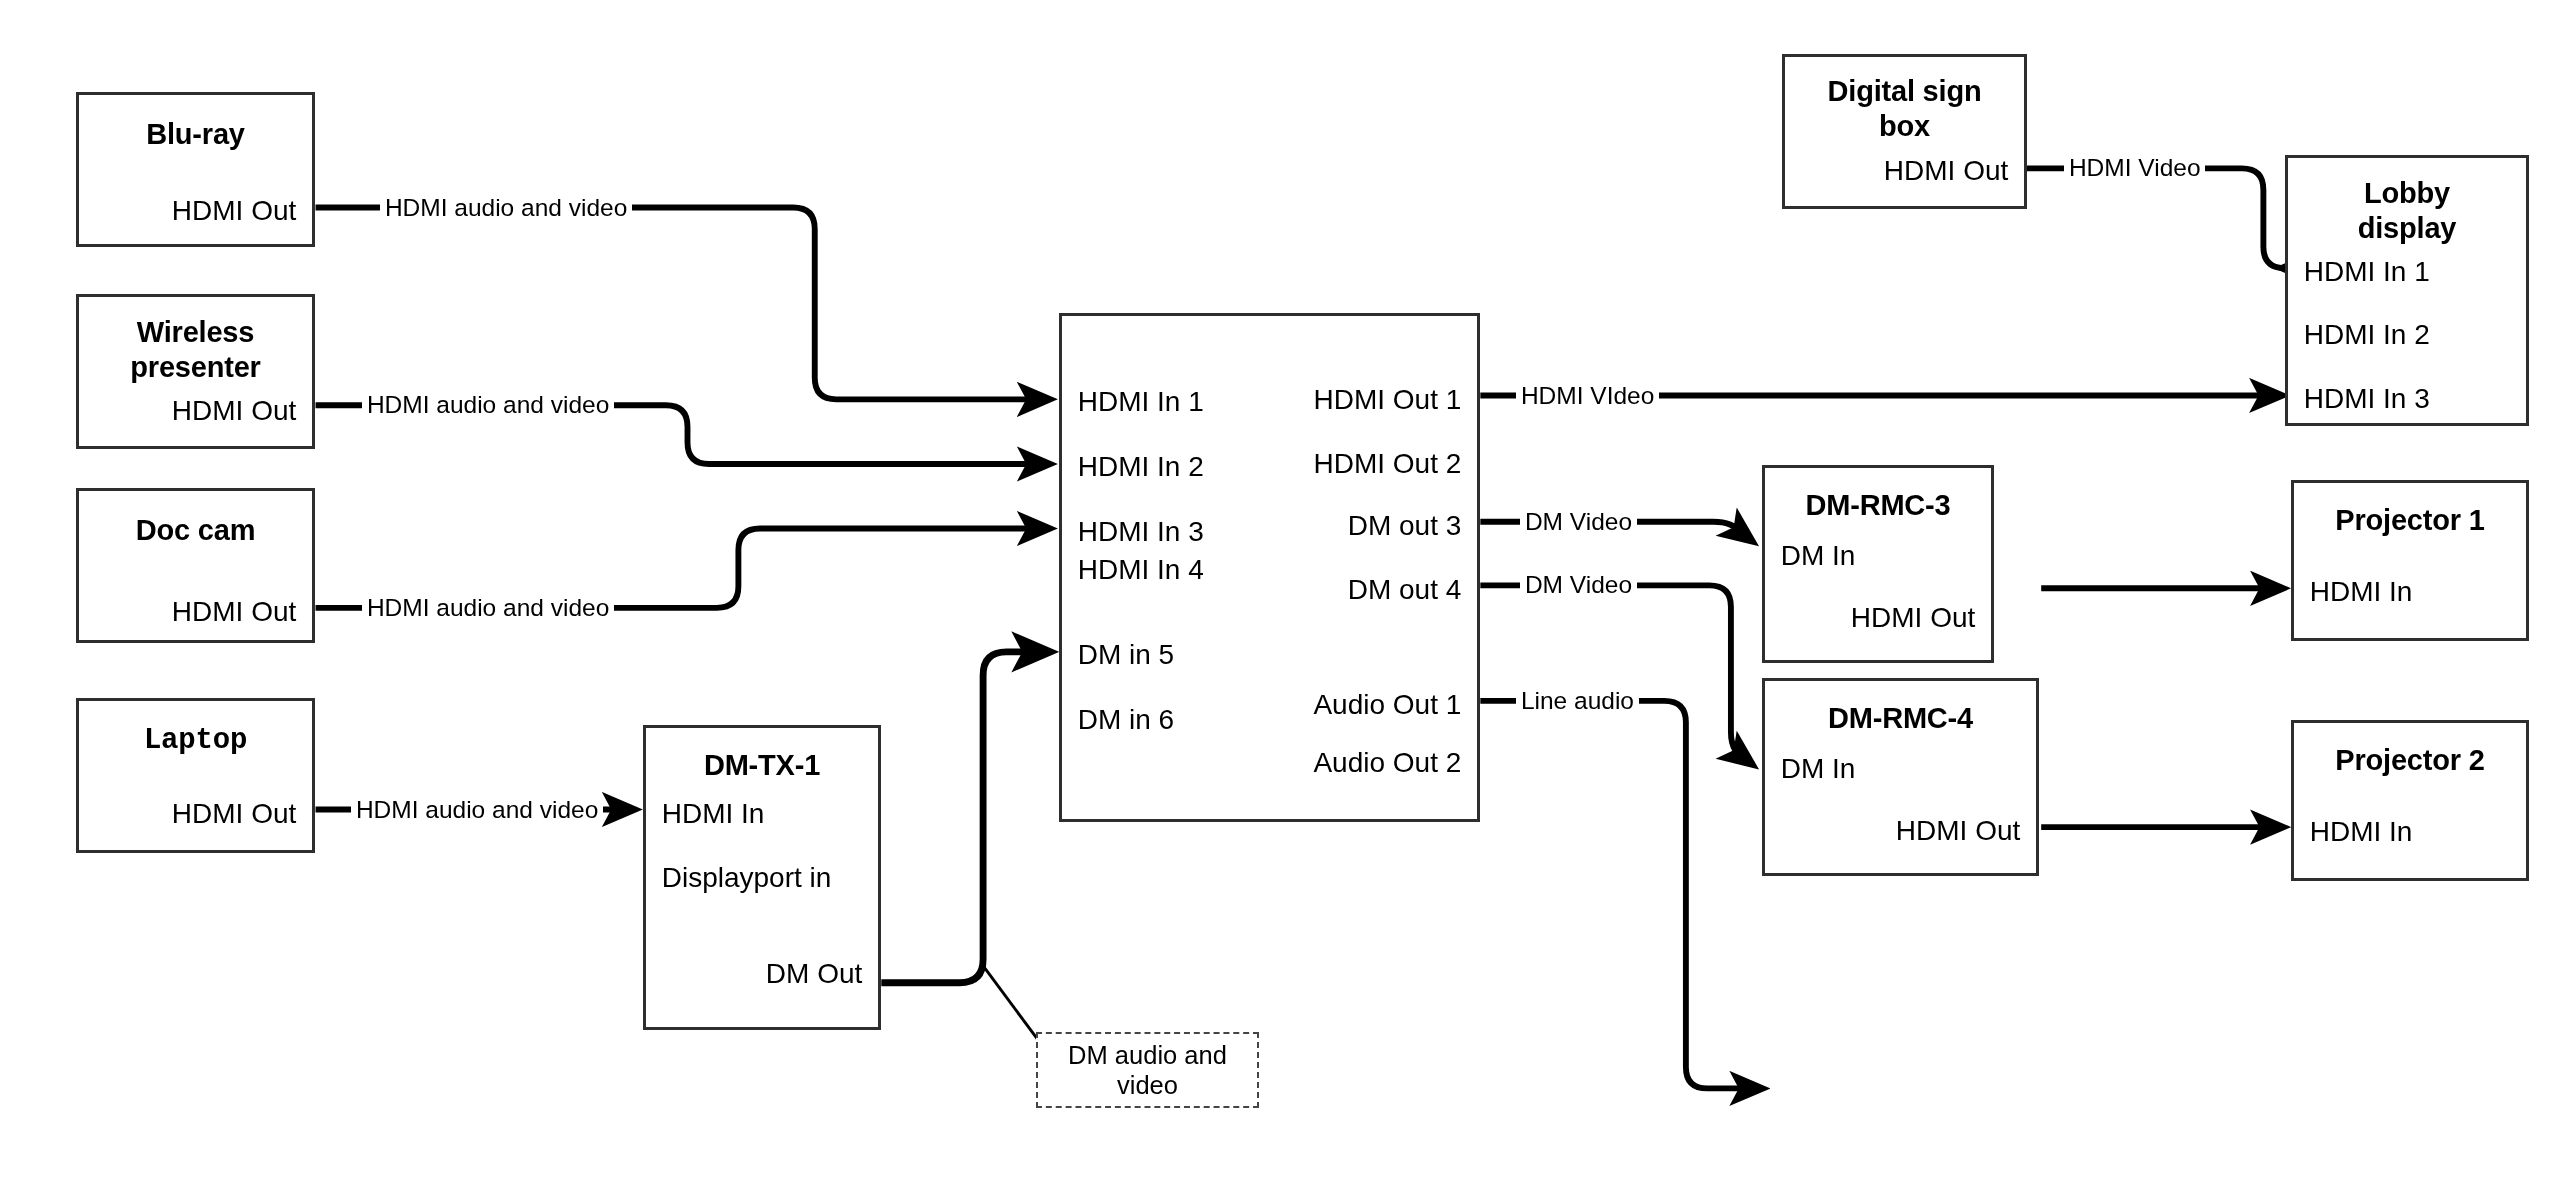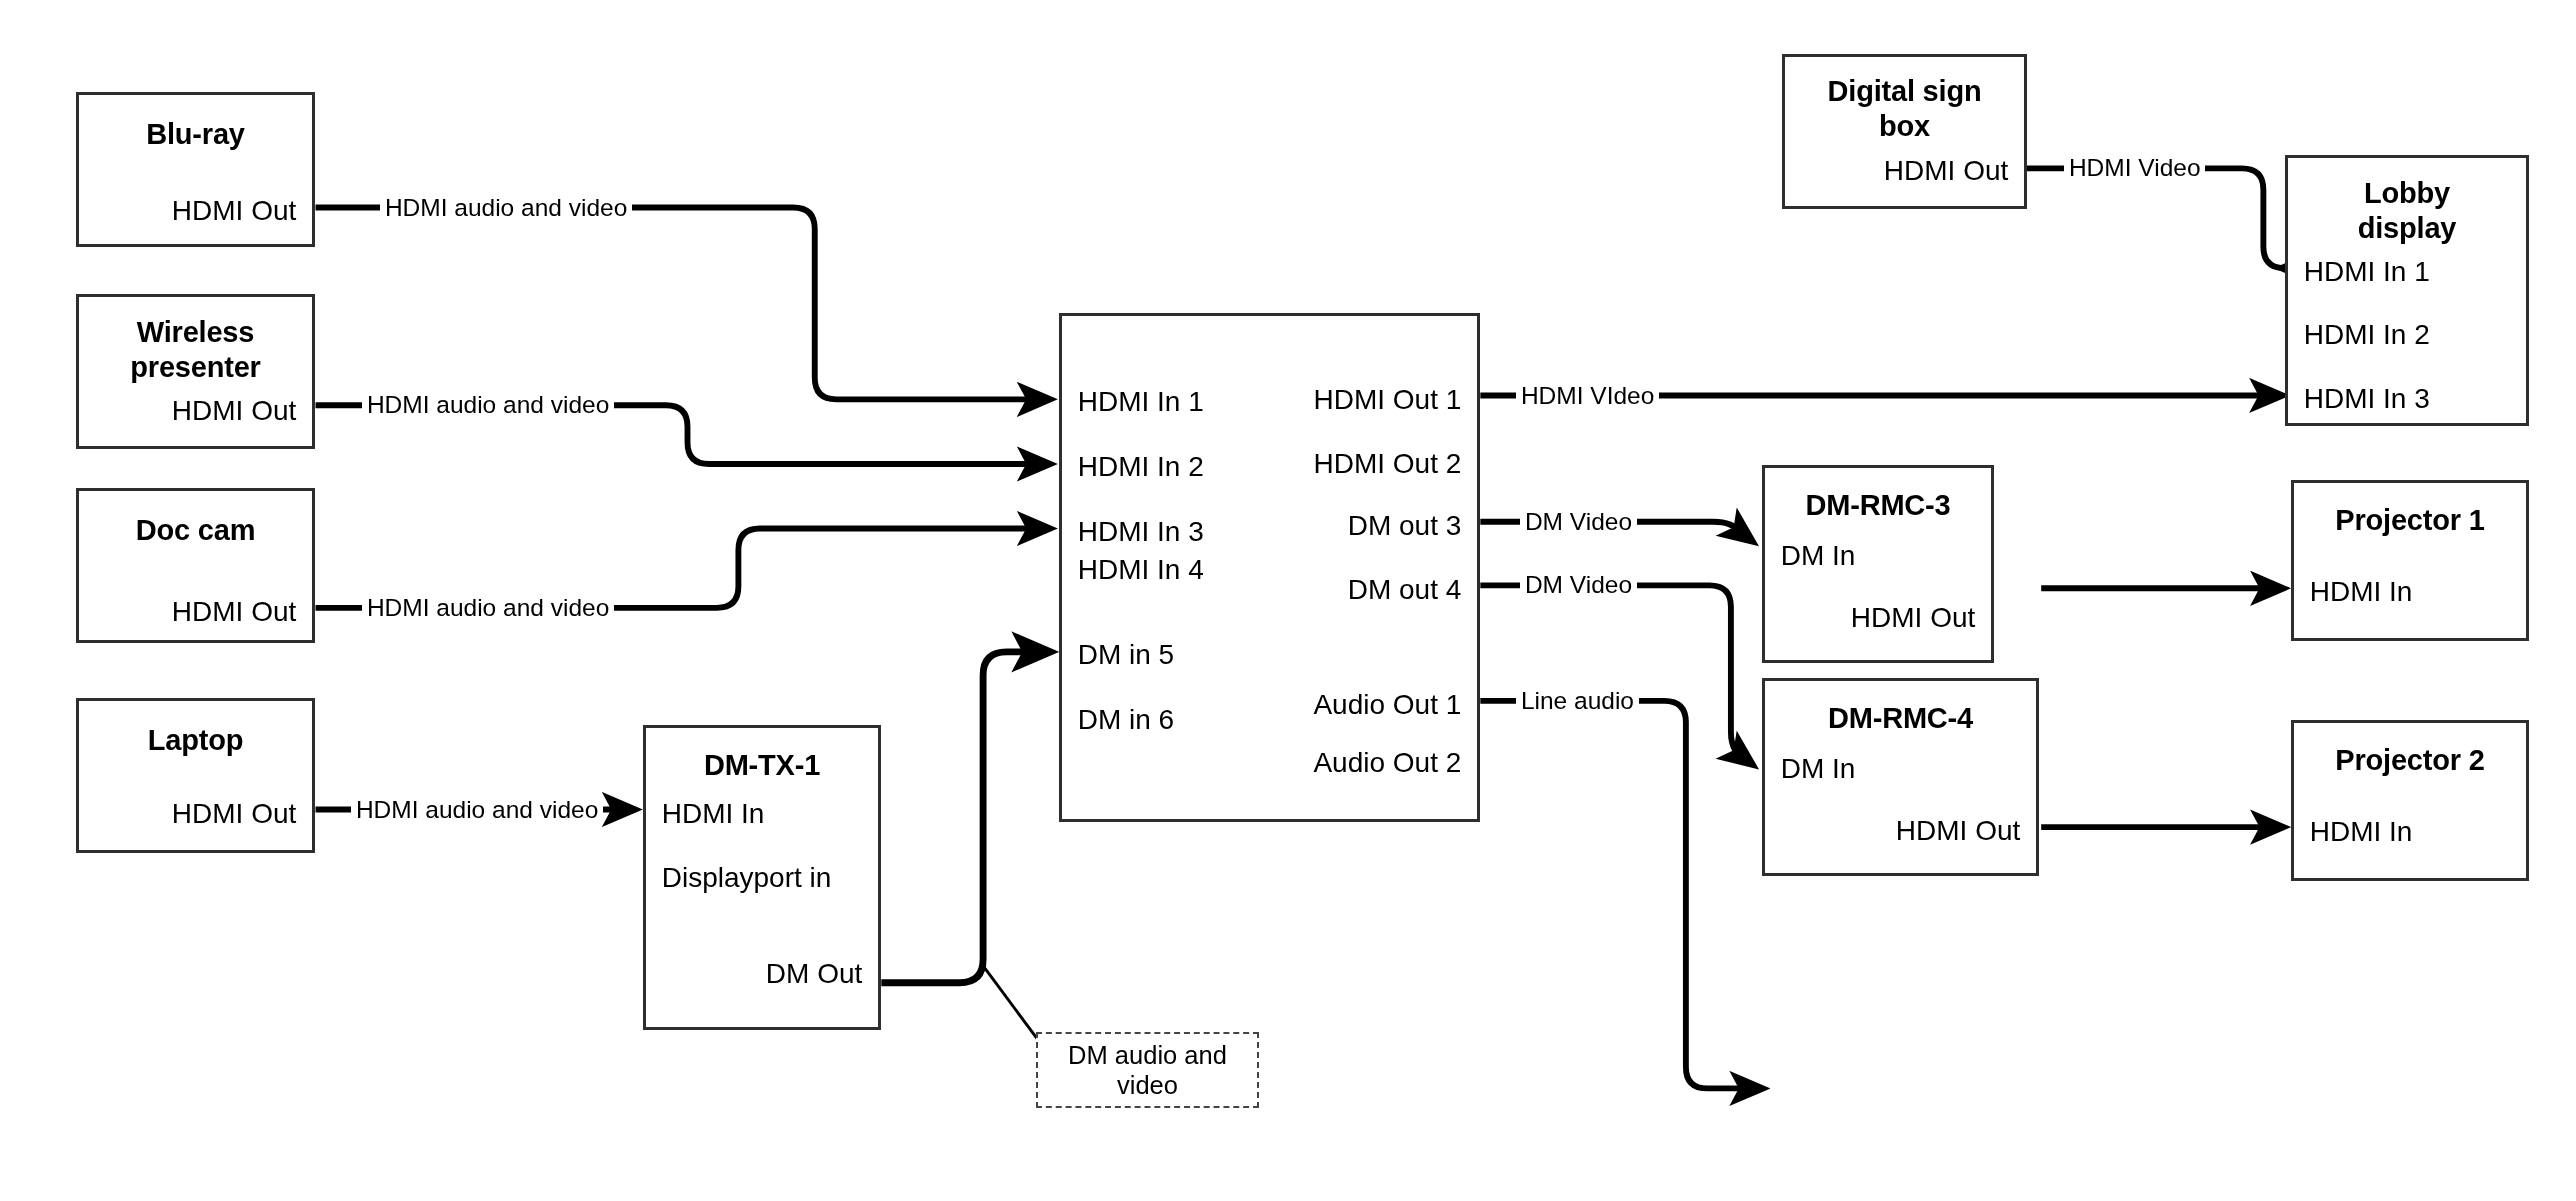--- a/index.html
+++ b/index.html
@@ -126,21 +126,21 @@
     <div class="node-title" style="top:53px;">presenter</div>
     <div class="port right" style="top:98px;">HDMI Out</div>
   </div>
 
   <div class="node" style="left:76px; top:488px; width:239px; height:155px;">
     <div class="node-title" style="top:21.5px;">Doc cam</div>
     <div class="port right" style="top:105px;">HDMI Out</div>
   </div>
 
   <div class="node" style="left:76px; top:698px; width:239px; height:155px;">
-    <div class="node-title" style="top:21.5px;">Laptop</div>
+    <div class="node-title" style="top:21.5px;font-family:Liberation Mono, monospace;">Laptop</div>
     <div class="port right" style="top:97px;">HDMI Out</div>
   </div>
 
   <div class="node" style="left:643px; top:725px; width:238px; height:305px;">
     <div class="node-title" style="top:19.6px;">DM-TX-1</div>
     <div class="port left" style="top:70px;">HDMI In</div>
     <div class="port left" style="top:134px;">Displayport in</div>
     <div class="port right" style="top:230px;">DM Out</div>
   </div>
 

